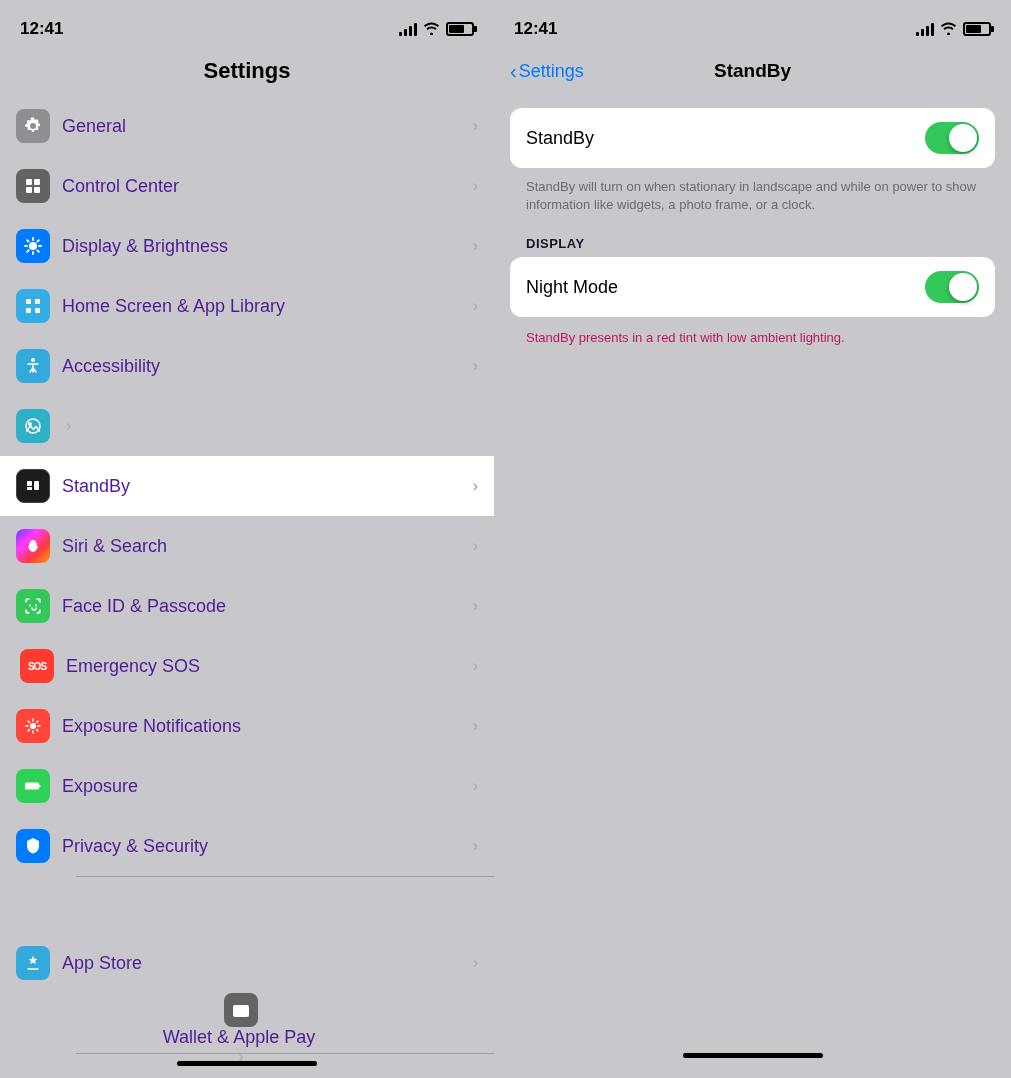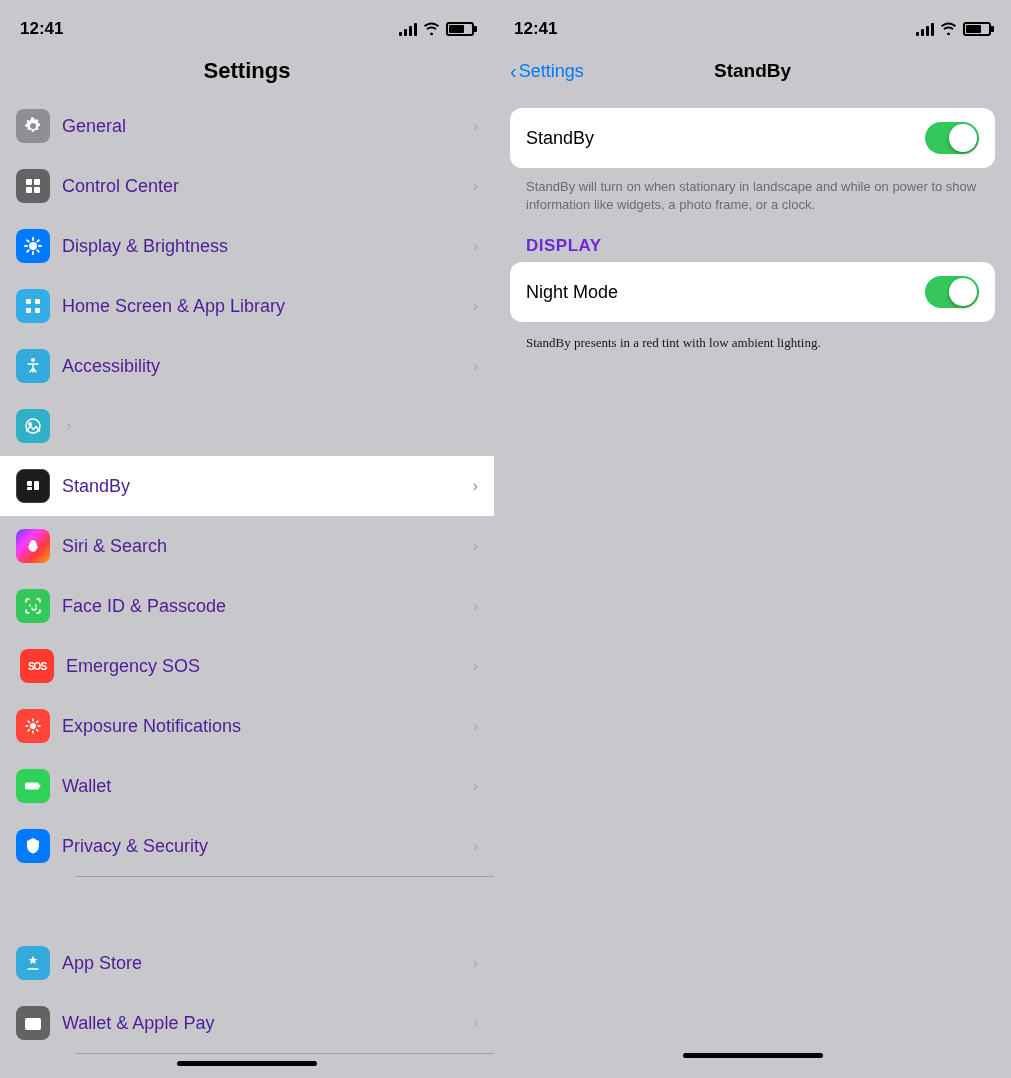--- a/index.html
+++ b/index.html
@@ -265,33 +265,32 @@
 
     .card-description {
       padding: 4px 16px 14px 16px;
       font-size: 13px;
       color: #6b6b70;
       line-height: 1.4;
     }
 
     .section-header {
       padding: 8px 16px 6px 16px;
-      font-size: 17px;
+      font-size: 13px;
       font-weight: 600;
-      color: #6d28d9;
+      color: #0f172a;
       text-transform: uppercase;
       letter-spacing: 0.5px;
     }
 
     .section-description {
       padding: 6px 16px 10px 16px;
       font-size: 13px;
-      color: #0f172a;
+      color: #be185d;
       line-height: 1.4;
-      font-family: Liberation Serif, serif;
     }
 
     .right-home-indicator {
       width: 140px;
       height: 5px;
       background: #000;
       border-radius: 3px;
       margin: auto auto 12px auto;
       position: absolute;
       bottom: 8px;
@@ -460,21 +459,21 @@
     </div>
 
     <div class="settings-item">
       <div class="item-icon bg-green2">
         <svg viewBox="0 0 20 20" fill="white">
             <rect x="2" y="6.5" width="14" height="7" rx="1.5"></rect>
             <path d="M16 8.5v3a1 1 0 000-3z"></path>
             <rect x="3.5" y="8" width="8" height="4" rx="0.5"></rect>
           </svg>
       </div>
-      <span class="item-label">Wallet</span>
+      <span class="item-label">Exposure</span>
       <span class="item-chevron">›</span>
     </div>
 
     <div class="settings-item">
       <div class="item-icon bg-blue">
         <svg viewBox="0 0 20 20" fill="white">
             <path d="M10 2L4 5v5c0 3.5 2.5 6.7 6 7.4C13.5 16.7 16 13.5 16 10V5L10 2z"></path>
           </svg>
       </div>
       <span class="item-label">Privacy &amp; Security</span>
@@ -487,21 +486,21 @@
     <div class="item-icon bg-blue3">
       <svg viewBox="0 0 20 20" fill="white">
           <path d="M10 3l1.5 3h3l-2.5 2 1 3L10 9.5 7 11l1-3L5.5 6h3z"></path>
           <path d="M5 16h10" stroke="white" stroke-width="1.5" stroke-linecap="round" fill="none"></path>
         </svg>
     </div>
     <span class="item-label">App Store</span>
     <span class="item-chevron">›</span>
   </div>
 
-  <div class="settings-item" style="background:#c8c8cc;">
+  <div class="settings-item" style="background:#c8c8cc;flex-direction:column;">
     <div class="item-icon bg-gray2">
       <svg viewBox="0 0 20 20" fill="white">
           <rect x="2" y="5" width="16" height="12" rx="2"></rect>
           <path d="M2 8h16" stroke="white" stroke-width="1.5" fill="none"></path>
           <rect x="13" y="11" width="3" height="2" rx="0.5"></rect>
         </svg>
     </div>
     <span class="item-label">Wallet &amp; Apple Pay</span>
     <span class="item-chevron">›</span>
   </div>

